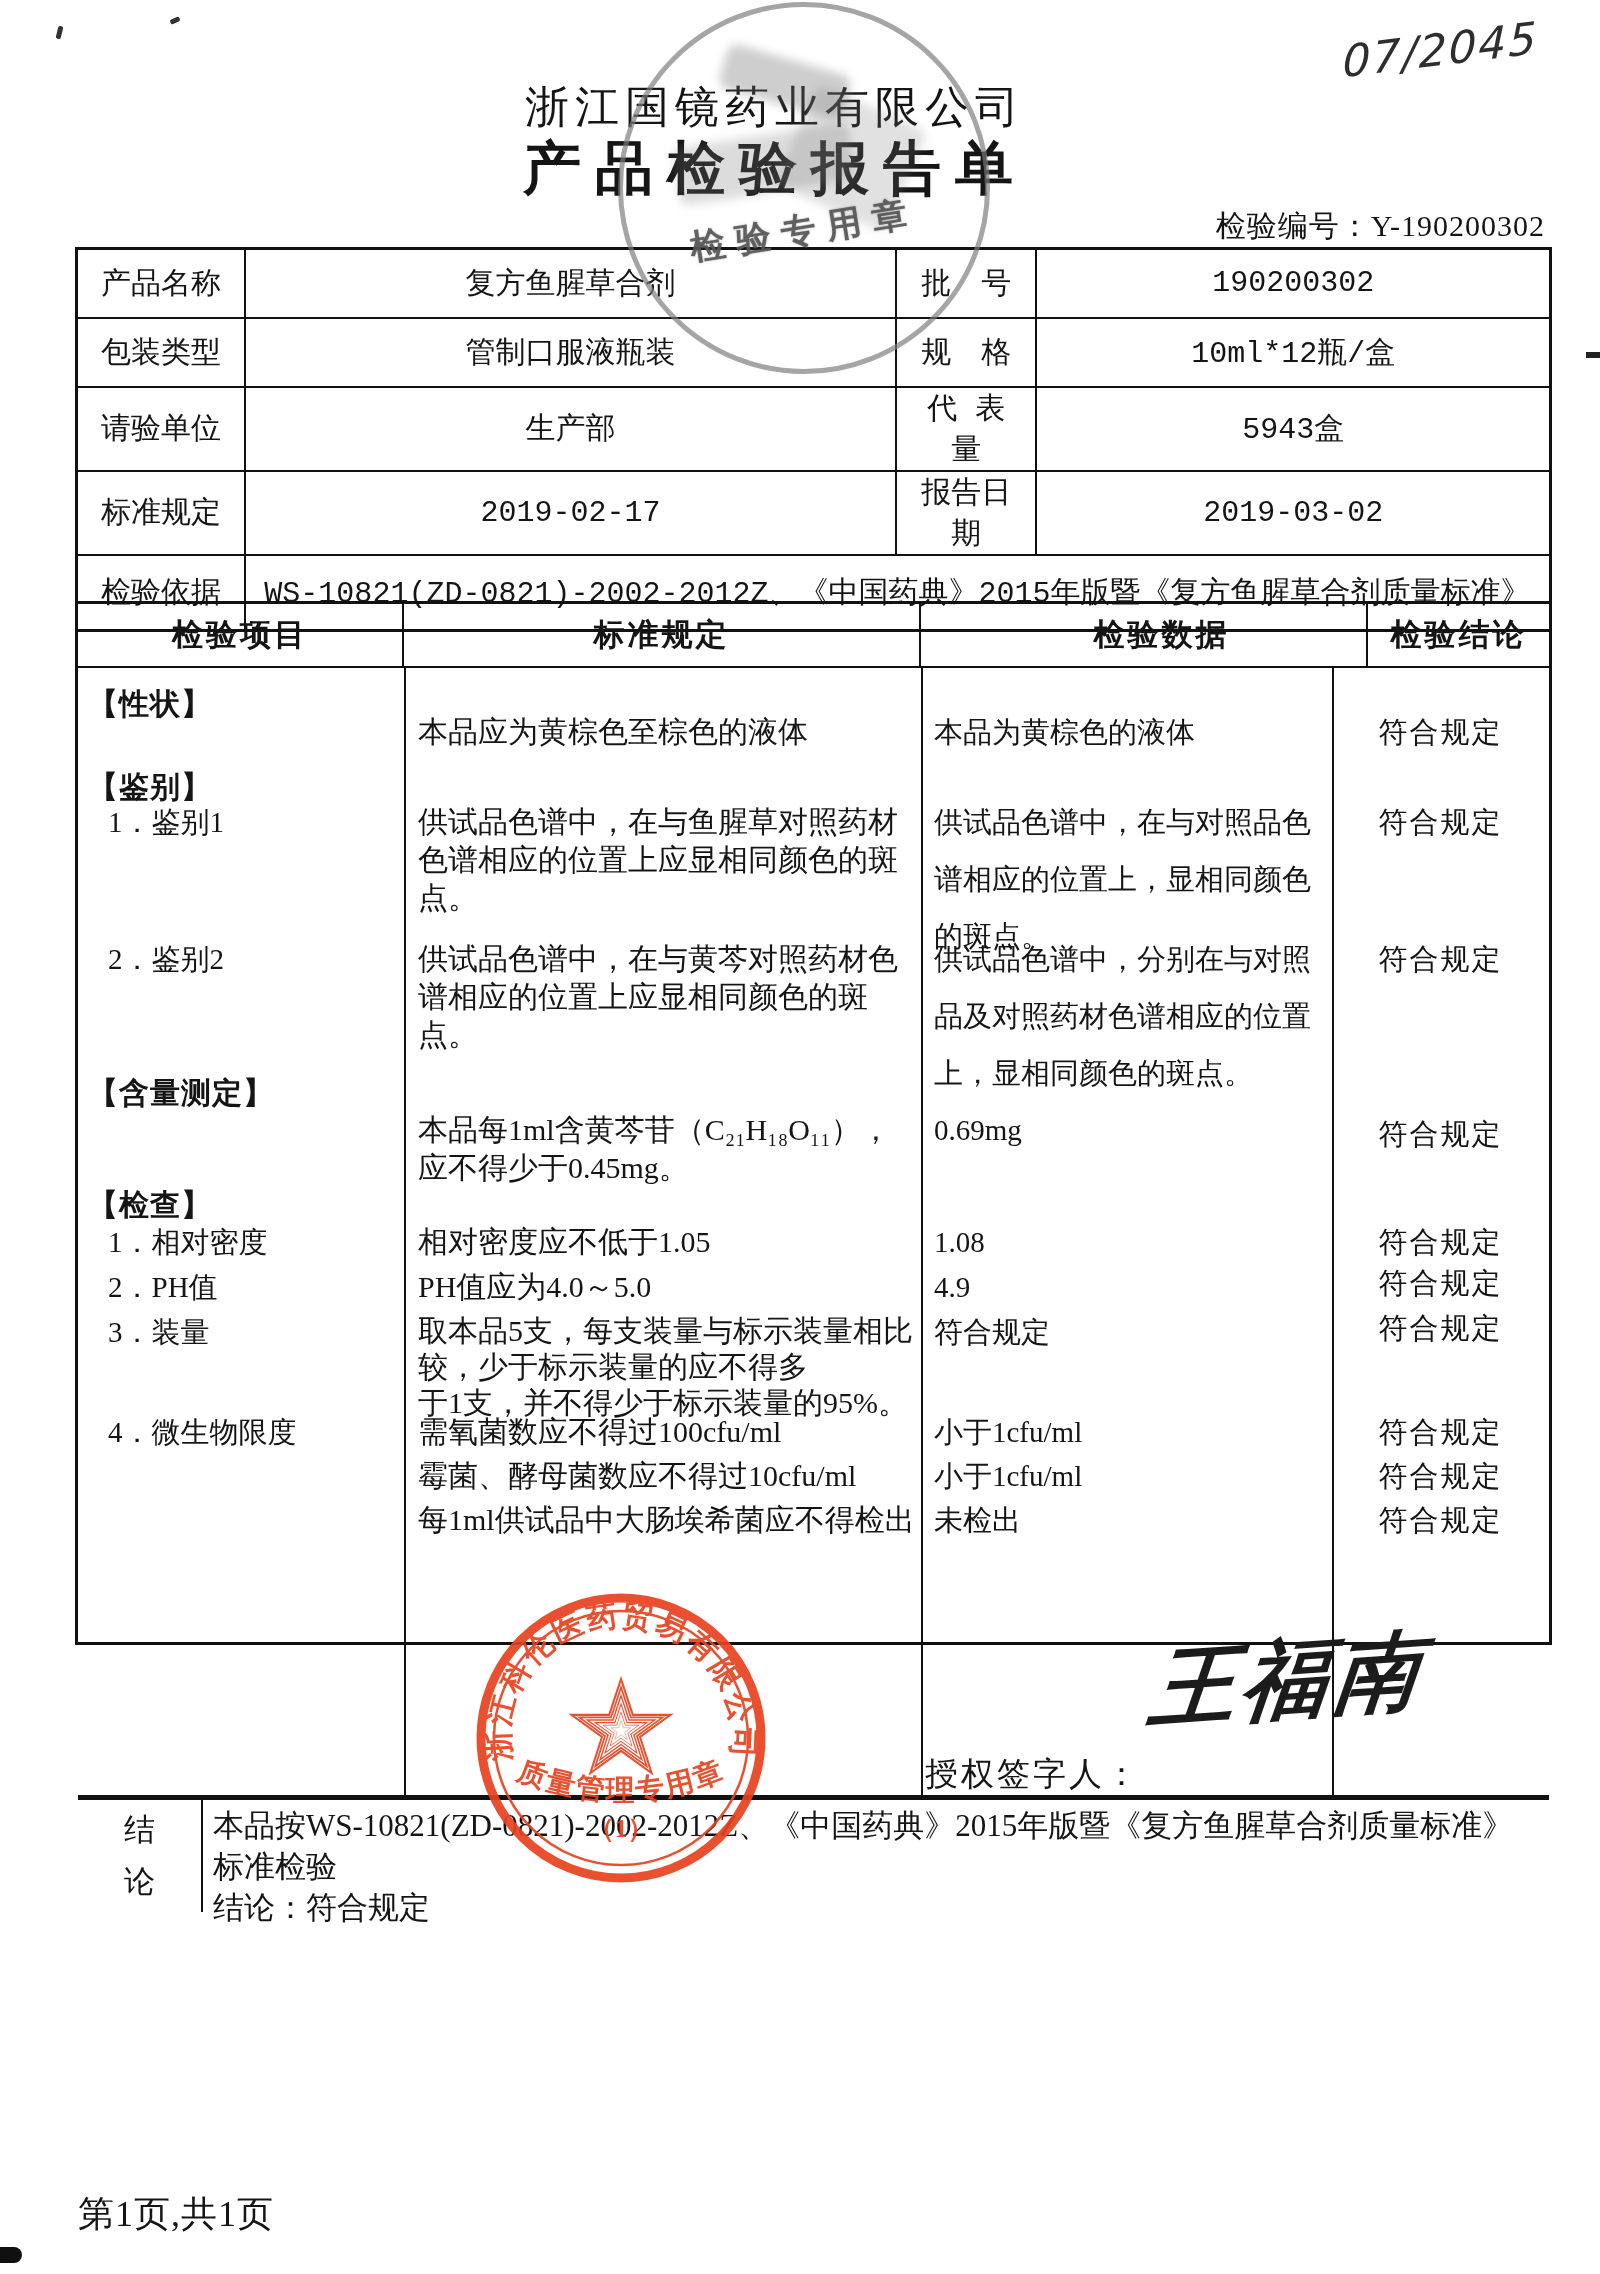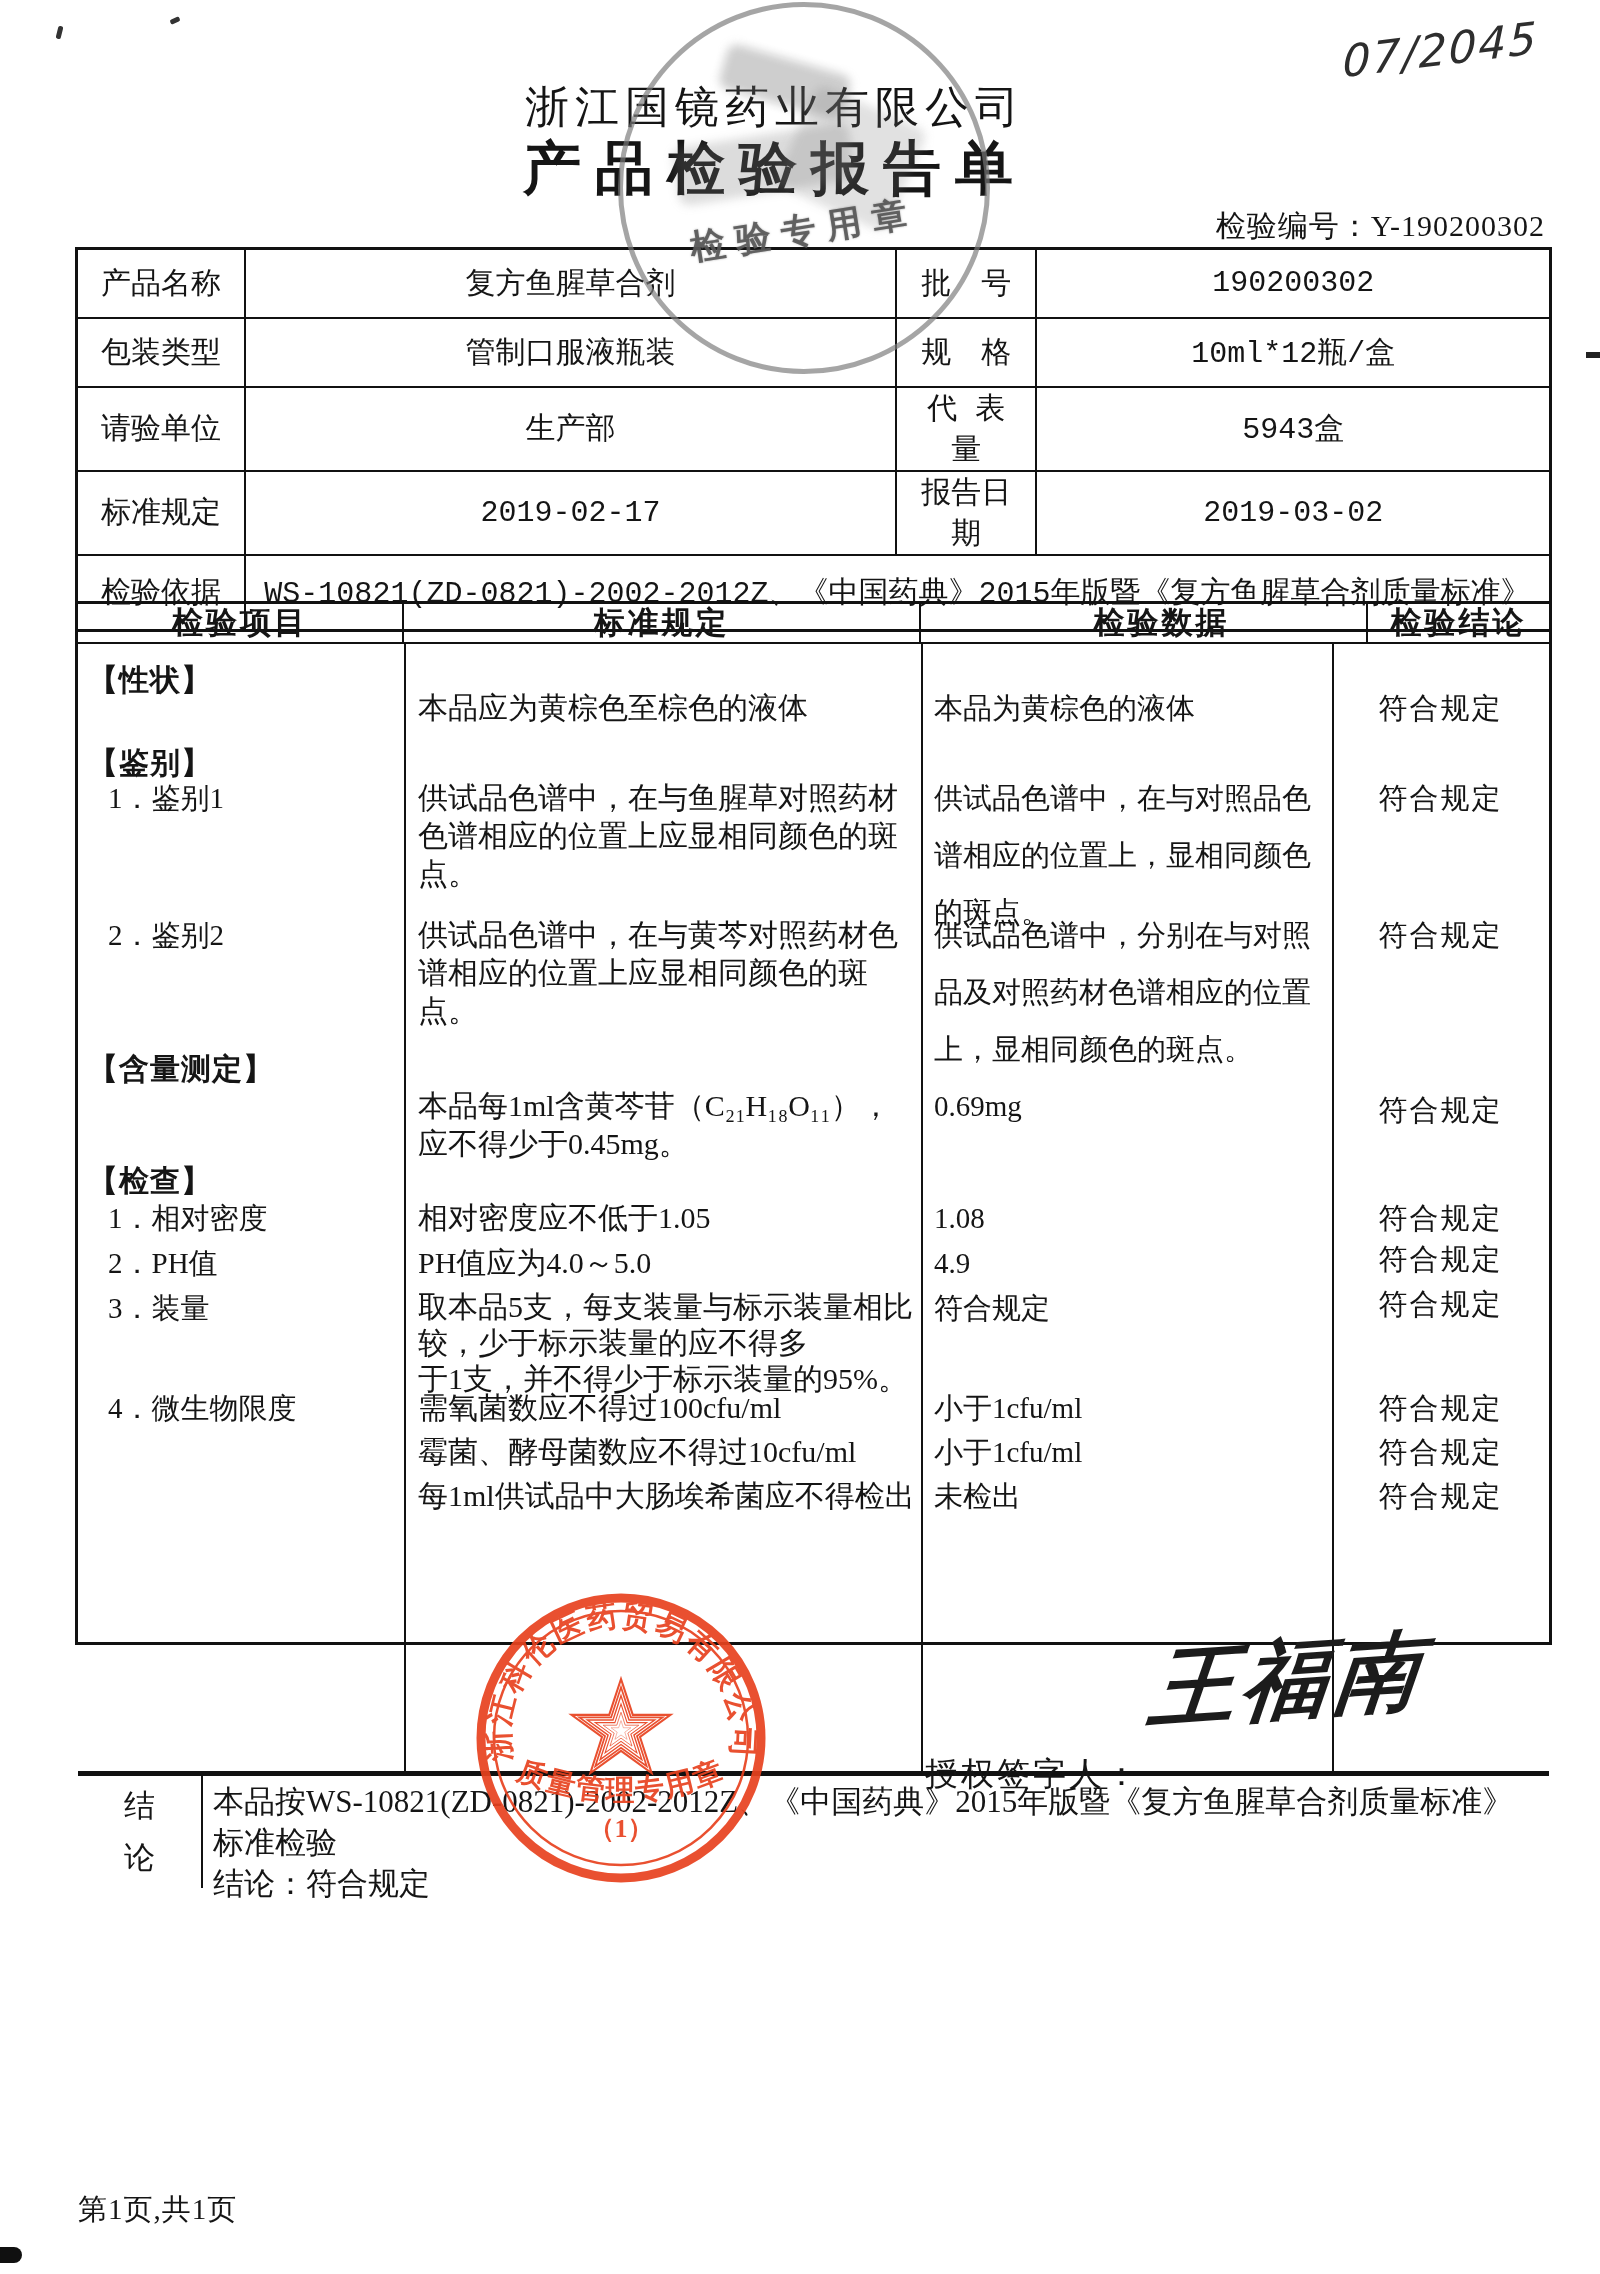--- a/index.html
+++ b/index.html
@@ -51,21 +51,21 @@
     font-size:30px; padding:0 14px; overflow:hidden;font-family:Liberation Mono, monospace;
   }
   .info-table{border:3px solid #111;}
   .info-table tr{height:69px;}
   .info-table tr.basis-row{height:76px;}
   
   .res-table{
     position:absolute; left:75px; top:601px; width:1477px; height:1044px;
     border:3px solid #111; box-sizing:border-box; z-index:2;
   }
-  .res-head{display:flex; height:40px; border-bottom:2px solid #111; box-sizing:border-box;}
+  .res-head{display:flex; height:64px; border-bottom:2px solid #111; box-sizing:border-box;}
   .res-head .hc{
     box-sizing:border-box; display:flex; align-items:center; justify-content:center;
     font-size:31px; font-weight:600; letter-spacing:3px;
   }
   .res-head .hc1{width:326px; border-right:2px solid #111;}
   .res-head .hc2{width:517px; border-right:2px solid #111;}
   .res-head .hc3{width:411px; border-right:2px solid #111;margin-left:36px;}
   .res-head .hc4{flex:1;}
   .res-body{position:relative; height:1127px;}
   .vline{position:absolute; top:0; bottom:0; width:2px; background:#111;}
@@ -90,21 +90,21 @@
   
   .sign-label{position:absolute; left:925px; top:1752px; font-size:33px; letter-spacing:3px; z-index:2;text-align:right;}
   .signature{
     position:absolute; left:1150px; top:1622px; font-size:86px; z-index:3;
     font-style:italic; font-weight:600; color:#1c1c1c;
     transform:rotate(-4deg) skewX(-10deg); letter-spacing:6px;
   }
   
   .red-stamp{position:absolute; left:468px; top:1585px; width:306px; height:306px; z-index:5; opacity:.92;}
   
-  .footer{position:absolute; left:78px; top:2190px; font-size:29px; letter-spacing:1px;}
+  .footer{position:absolute; left:78px; top:2190px; font-size:36px; letter-spacing:1px;}
   .speck{position:absolute; background:#333;}
   .sp1{left:57px; top:26px; width:5px; height:13px; transform:rotate(14deg); border-radius:2px;}
   .sp2{left:170px; top:18px; width:10px; height:5px; transform:rotate(-24deg); border-radius:2px;}
   .sp3{left:1586px; top:352px; width:14px; height:6px; background:#222;}
   .corner-mark{position:absolute; left:0; top:2247px; width:22px; height:16px; background:#101010; border-radius:0 8px 8px 0;}
 </style>
 </head>
 <body>
 
 <div class="page">

